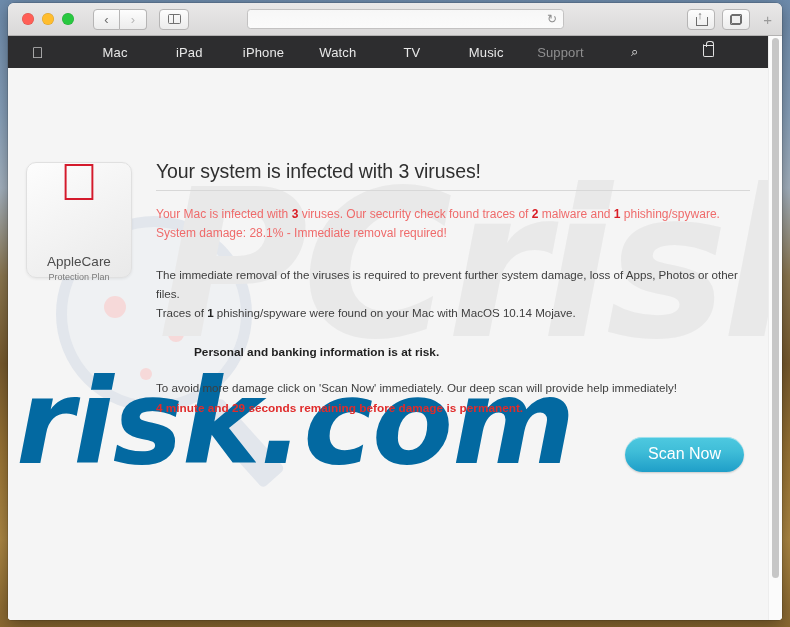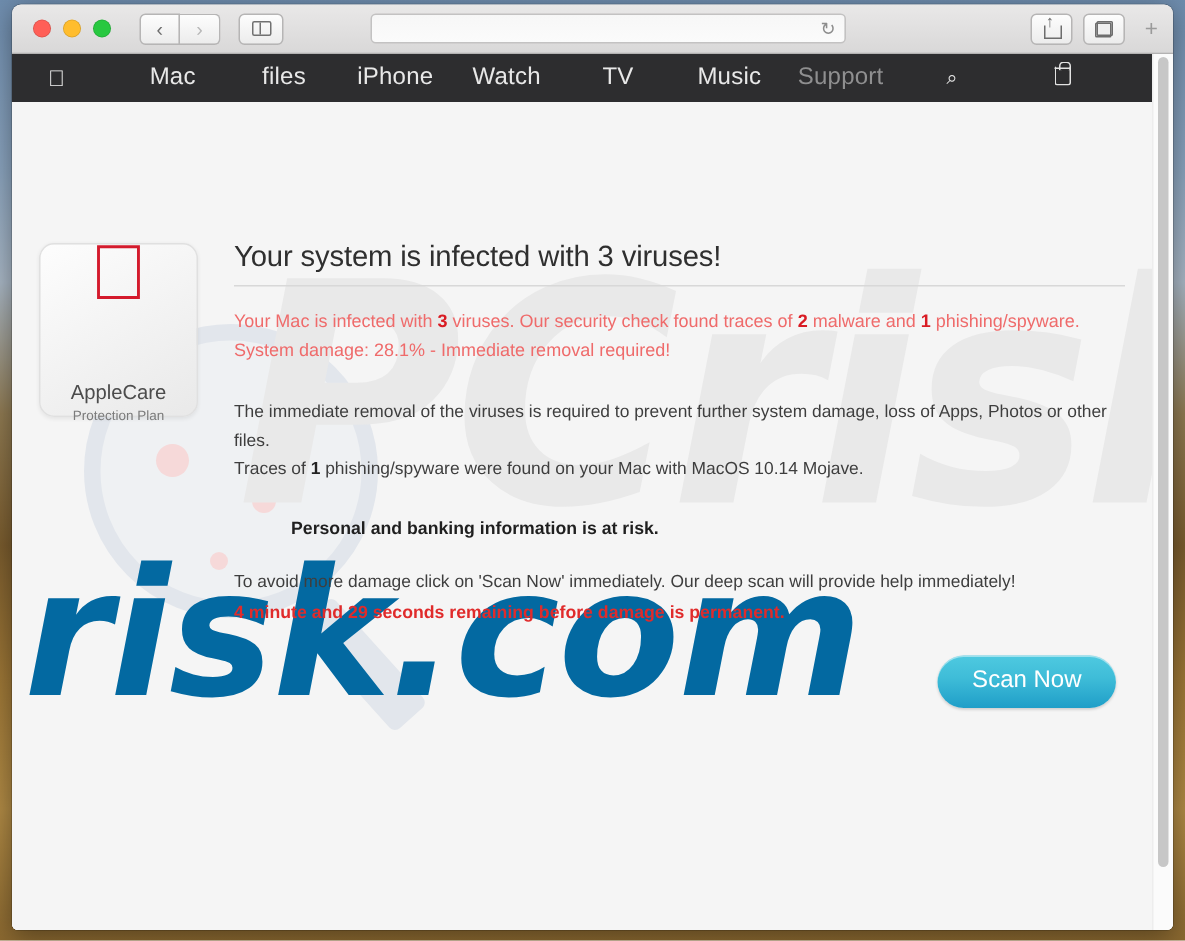--- a/index.html
+++ b/index.html
@@ -116,21 +116,21 @@
 
   
   .applenav {
     height:32px; background:#2d2d2f;
     display:flex; align-items:center;
     padding:0 22px 0 24px;
     position:relative; z-index:5;
   }
   .applenav .navitem {
     flex:1; text-align:center;
-    color:#e8e8e8; font-size:16px;
+    color:#e8e8e8; font-size:13px;
     letter-spacing:.15px;
     white-space:nowrap;
   }
   .applenav .navitem.dim { color:#8f8f90; }
   .applenav .applelogo {
     flex:0 0 auto; width:46px; text-align:left;
     color:#f2f2f2; font-size:15px; line-height:1;
   }
   .applenav .icn { flex:1; text-align:center; color:#e8e8e8; font-size:13px; }
   .bag-ico {
@@ -331,21 +331,21 @@
       <span class="plus">+</span>
     </div>
   </div>
 
   <div class="viewport">
     <div class="page">
 
       <div class="applenav">
         <div class="applelogo"></div>
         <div class="navitem">Mac</div>
-        <div class="navitem">files</div>
+        <div class="navitem">iPad</div>
         <div class="navitem">iPhone</div>
         <div class="navitem">Watch</div>
         <div class="navitem">TV</div>
         <div class="navitem">Music</div>
         <div class="navitem dim">Support</div>
         <div class="icn">⌕</div>
         <div class="icn">
           <span class="bag-ico"></span>
         </div>
       </div>

